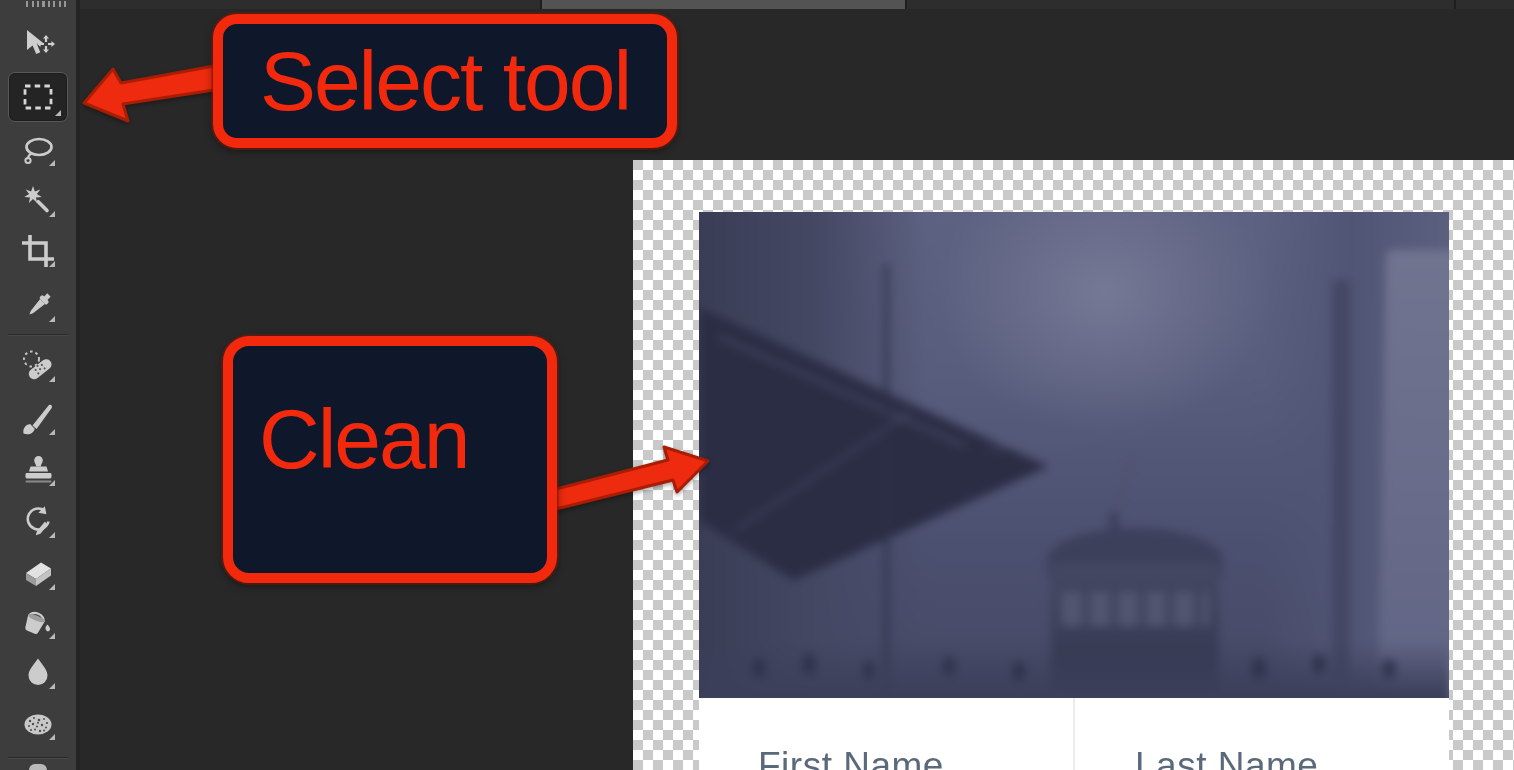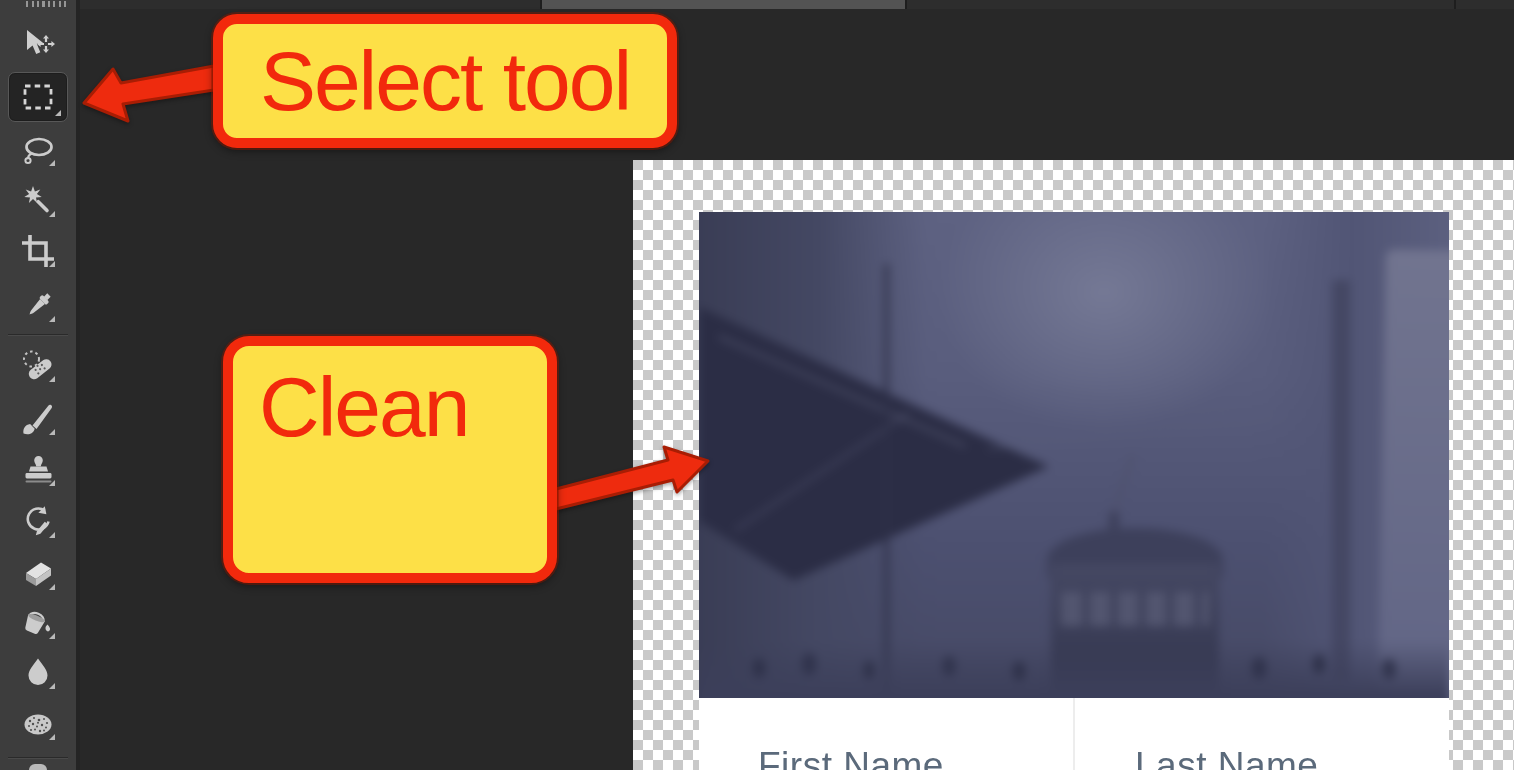--- a/index.html
+++ b/index.html
@@ -77,29 +77,29 @@
   
   .form-strip{position:absolute;left:66px;top:538px;width:750px;height:72px;background:#ffffff;}
   .fdivider{position:absolute;left:374px;top:0;width:2px;height:72px;background:#ededed;}
   .flabel{position:absolute;top:47px;color:#5b6a7b;font-size:37px;font-weight:300;
     letter-spacing:.5px;white-space:nowrap;}
   .flabel.first{left:59px;} .flabel.last{left:436px;}
   
   .arrows{position:absolute;left:0;top:0;width:1514px;height:770px;z-index:8;pointer-events:none;}
   .arrows path{fill:#ee2b0e;stroke:#a81d04;stroke-width:3;stroke-linejoin:round;
     filter:drop-shadow(0 2px 2px rgba(0,0,0,.35));}
-  .callout{position:absolute;background:#fde047;border:10px solid #f2290c;color:#f2290c;
+  .callout{position:absolute;background:#0f172a;border:10px solid #f2290c;color:#f2290c;
     z-index:9;box-sizing:border-box;
     box-shadow:0 0 0 2px rgba(140,25,0,.45),0 3px 9px rgba(0,0,0,.45);}
   .callout-select{left:213px;top:14px;width:464px;height:134px;border-radius:24px;
     display:flex;align-items:center;justify-content:center;
     font-size:84px;letter-spacing:-2px;white-space:nowrap;}
   .callout-clean{left:223px;top:336px;width:334px;height:247px;border-radius:26px;
     padding:8px 0 0 26px;font-size:84px;letter-spacing:-2px;line-height:106px;}
-  .callout-clean span{display:block;}
+  .callout-clean span{display:block;margin-top:32px;}
 </style>
 </head>
 <body>
 
 <div class="stage">
 
   <div class="tabbar">
     <div class="tab-sep sep1"></div>
     <div class="tab-active"></div>
     <div class="tab-sep sep2"></div>

